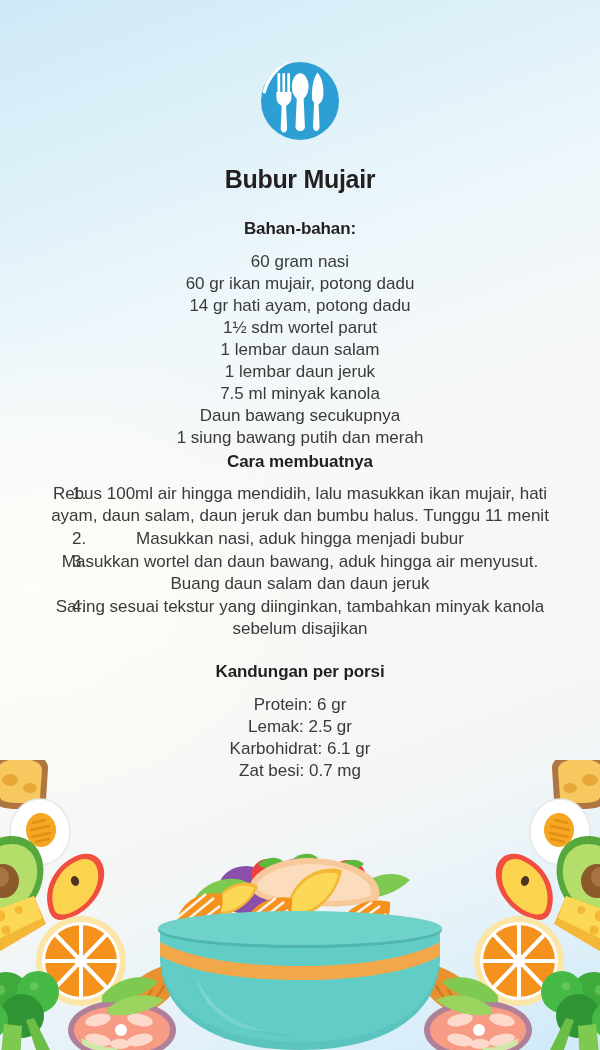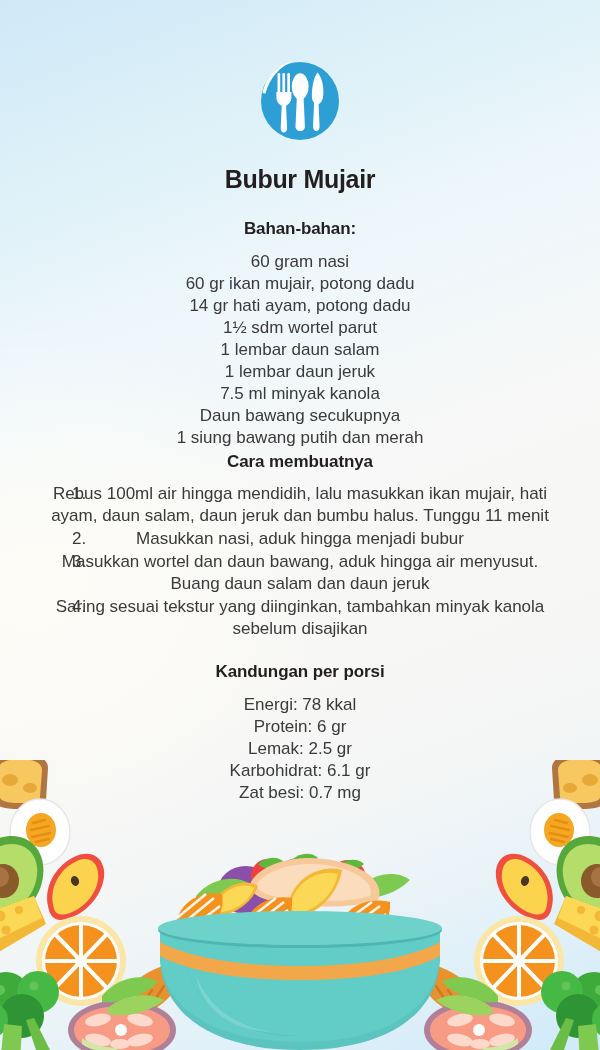--- a/index.html
+++ b/index.html
@@ -169,21 +169,20 @@
         <span>Masukkan wortel dan daun bawang, aduk hingga air menyusut. Buang daun salam dan daun jeruk</span>
       </div>
       <div class="step">
         <span class="num">4.</span>
         <span>Saring sesuai tekstur yang diinginkan, tambahkan minyak kanola sebelum disajikan</span>
       </div>
     </div>
 
     <div class="section-heading heading-kandungan">Kandungan per porsi</div>
     <div class="nutrition">
-      <div class="line">Energi: 78 kkal</div>
       <div class="line">Protein: 6 gr</div>
       <div class="line">Lemak: 2.5 gr</div>
       <div class="line">Karbohidrat: 6.1 gr</div>
       <div class="line">Zat besi: 0.7 mg</div>
     </div>
 
   </div>
 
   <svg class="food-art" viewBox="0 0 600 290">
     <defs>

